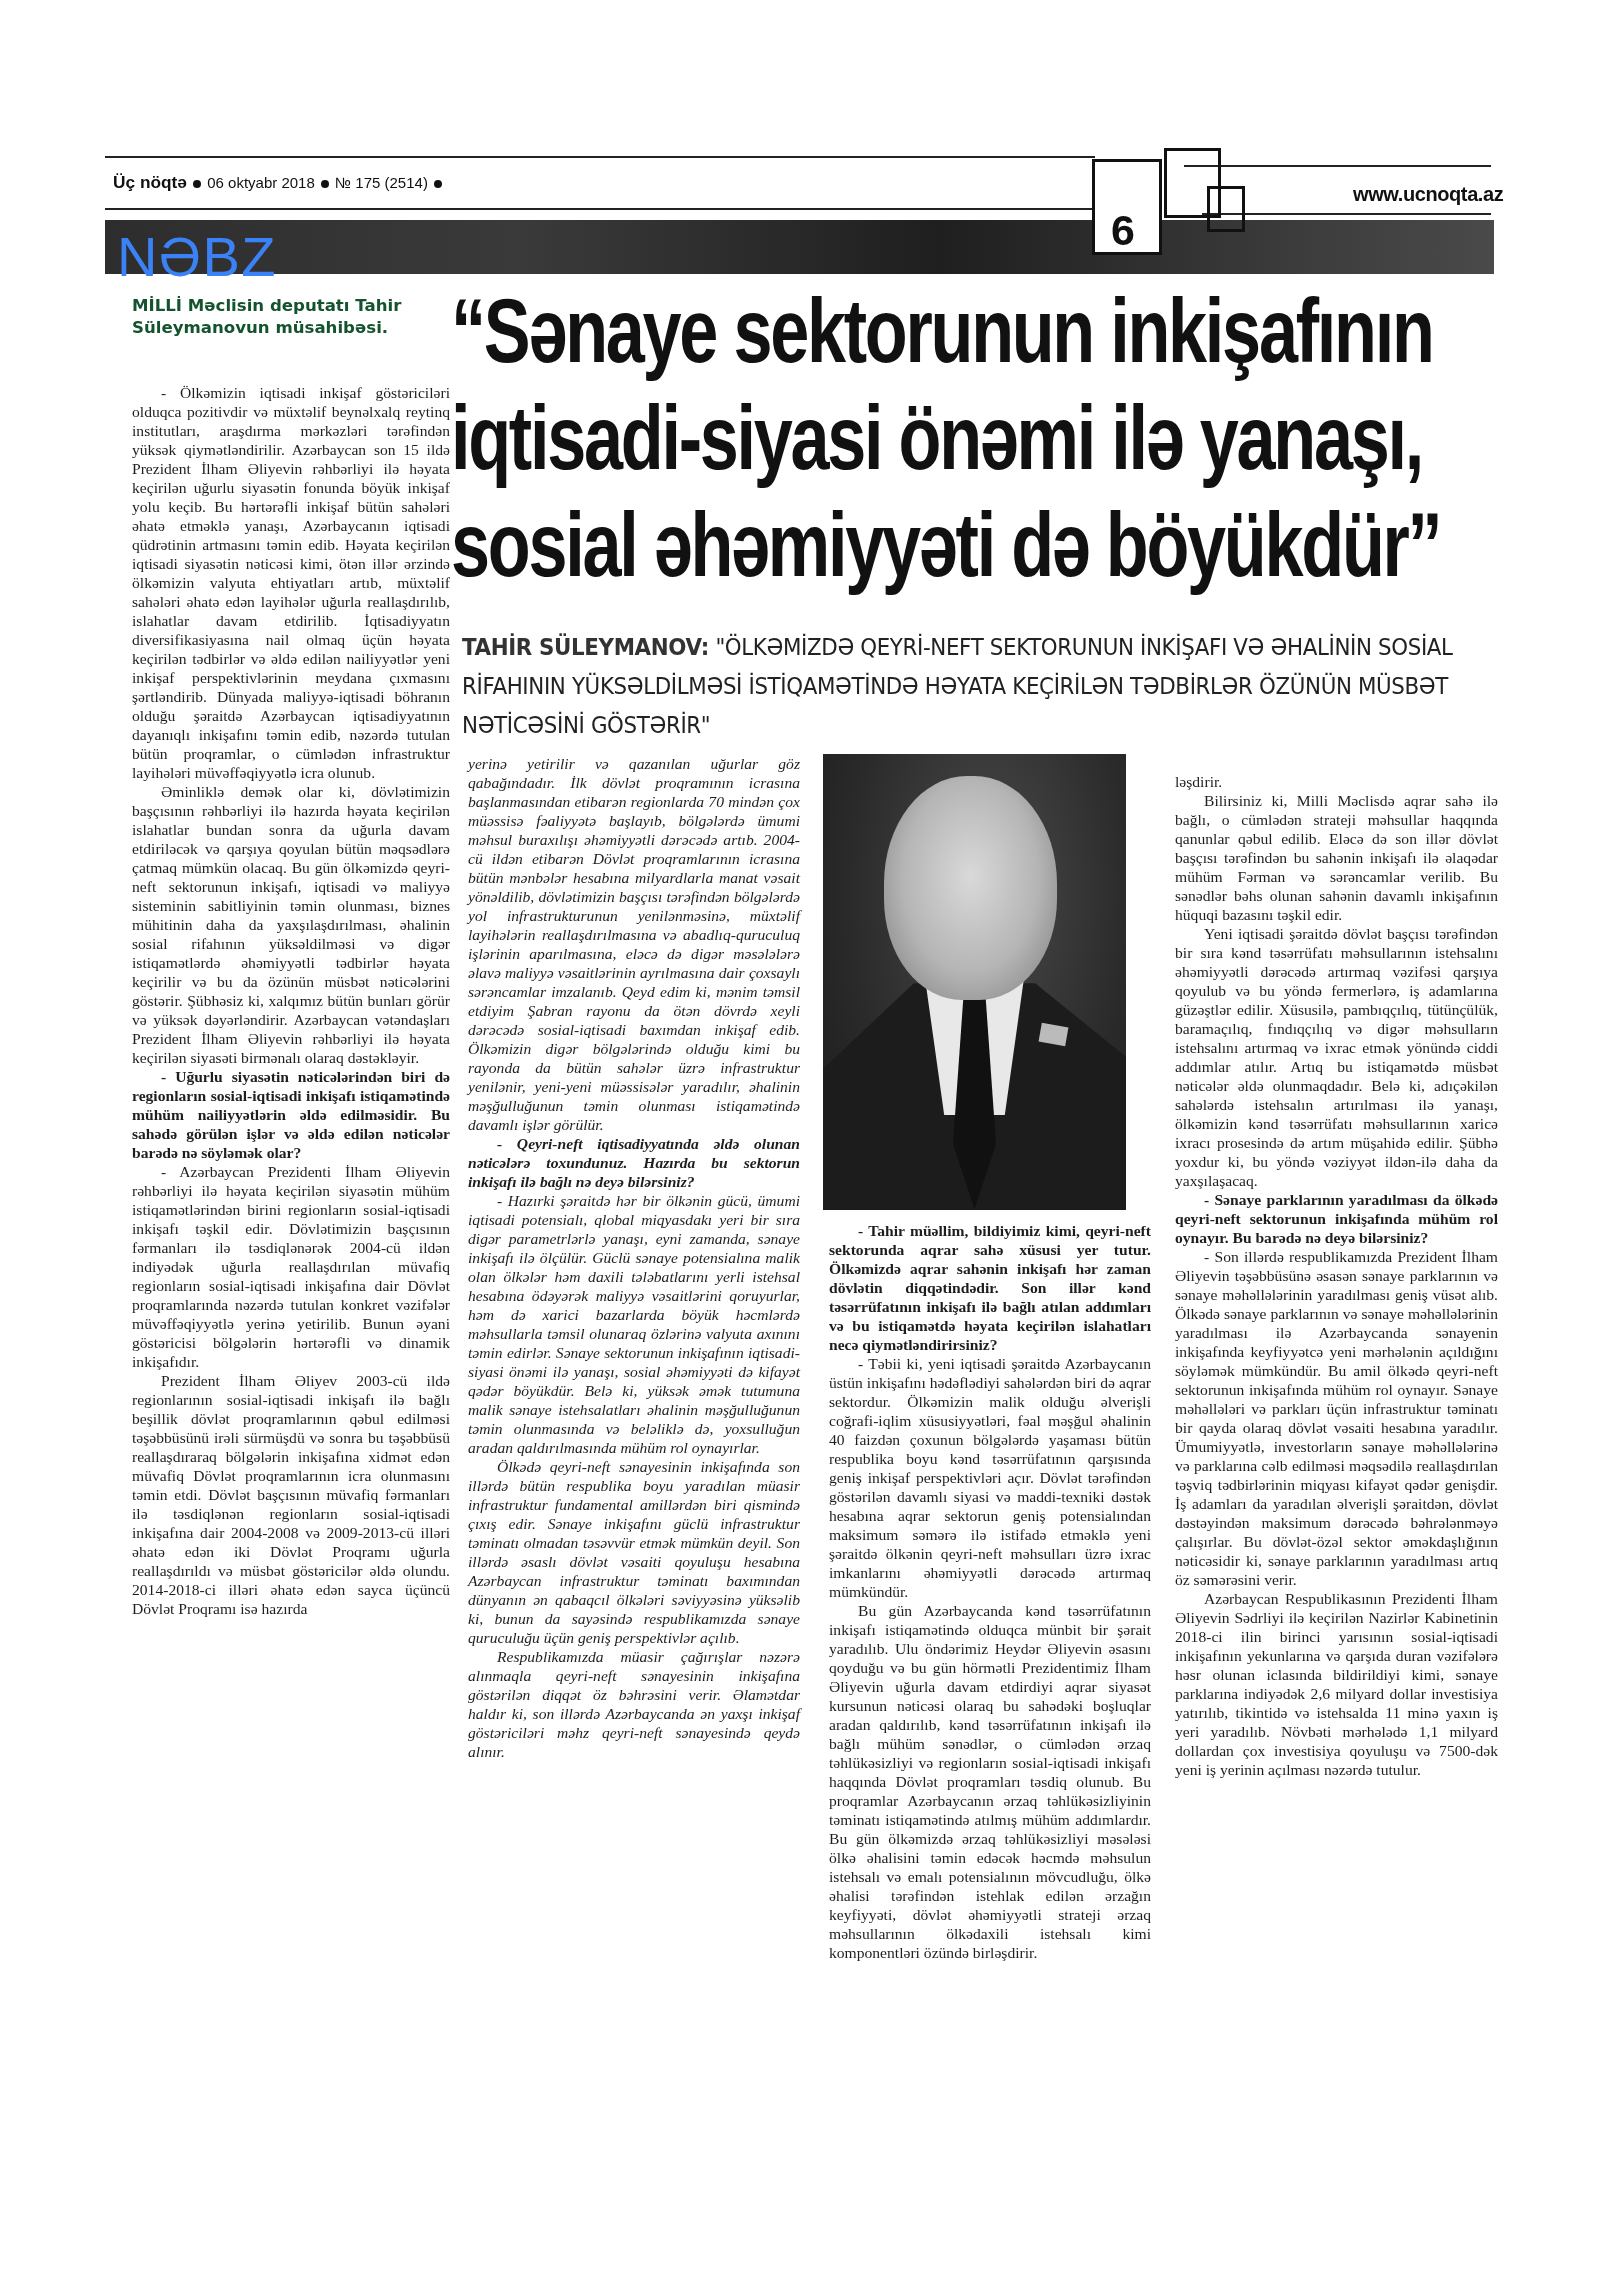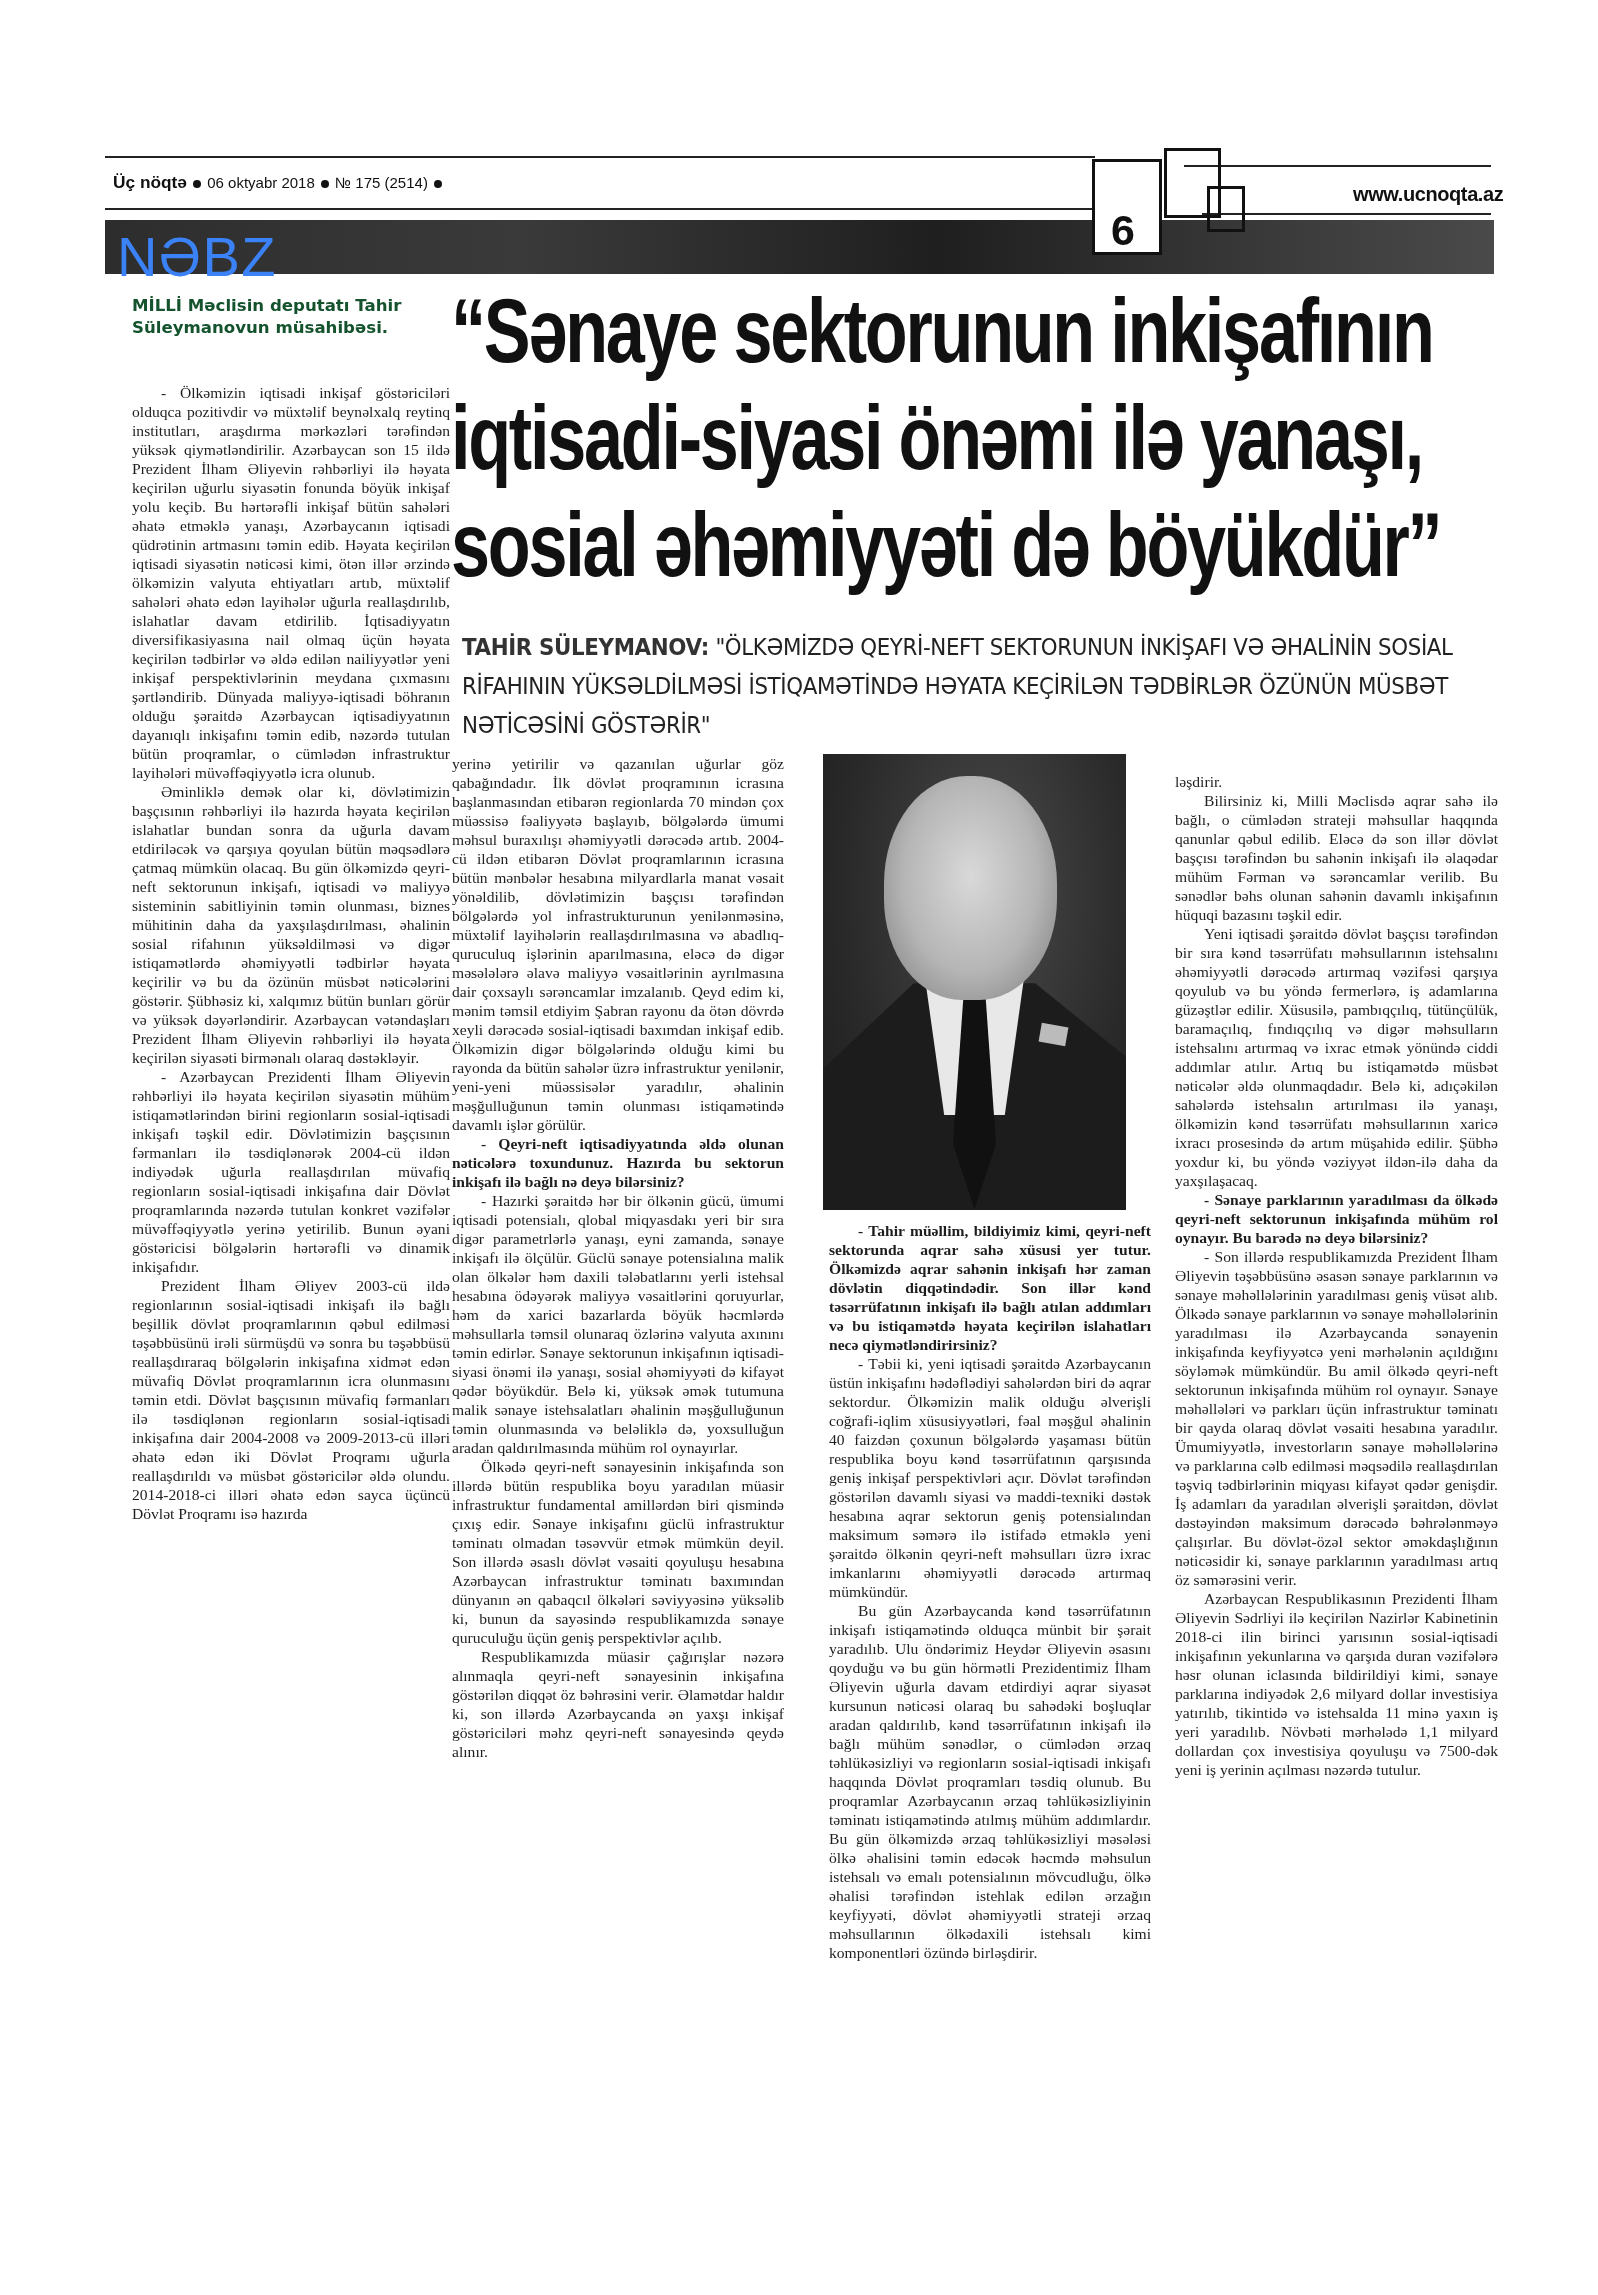--- a/index.html
+++ b/index.html
@@ -15,21 +15,21 @@
   #pagebox { left:1092px; top:159px; width:64px; height:90px; background:#fff; }
   #pagenum { position:absolute; left:1111px; top:206px; font-family:"Liberation Sans", sans-serif; font-weight:bold; font-size:43px; color:#111; }
   #intro { position:absolute; left:132px; top:295px; width:310px; font-family:"DejaVu Sans", sans-serif; font-weight:bold; font-size:16.6px; line-height:22.4px; color:#14532d; }
   #headline { position:absolute; left:451px; top:278px; width:1039px; font-family:"Liberation Sans", sans-serif; font-weight:bold; font-size:90px; line-height:107px; letter-spacing:-2.9px; color:#111; transform:scaleX(0.78); transform-origin:left top; width:1328px; }
   #subhead { position:absolute; left:462px; top:628px; width:1025px; font-family:"DejaVu Sans", sans-serif; font-size:23px; line-height:39px; color:#222; letter-spacing:-0.4px; transform:scaleX(0.93); transform-origin:left top; width:1104px; }
   #subhead b { font-weight:bold; color:#333; }
   .col { position:absolute; font-size:15.6px; line-height:19px; text-align:justify; hyphens:manual; color:#1e1e1e; }
   .col p { margin:0; text-indent:29px; }
   .col p.q { font-weight:bold; }
   #col1 { left:132px; top:383px; width:318px; }
-  #col2 { left:452px; top:754px; width:332px; }
+  #col2 { left:468px; top:754px; width:332px;font-style:italic; }
   #col3 { left:829px; top:1221px; width:322px; }
   #col4 { left:1175px; top:754px; width:323px; }
   #photo { position:absolute; left:823px; top:754px; width:303px; height:456px; background:#2b2b2b; overflow:hidden; }
   #photo .bg { position:absolute; inset:0; background:radial-gradient(ellipse at 55% 30%, #4a4a4a 0%, #2a2a2a 60%, #1a1a1a 100%); }
   #photo .face { position:absolute; left:61px; top:21.7px; width:173px; height:224px; border-radius:48% 48% 45% 45%; background:radial-gradient(ellipse at 50% 45%, #d9d9d9 0%, #b5b5b5 55%, #7a7a7a 100%); }
   #photo .suit { position:absolute; left:0; top:217px; width:303px; height:245px; background:#1c1c1c; clip-path:polygon(0 40%, 30% 5%, 70% 5%, 100% 35%, 100% 100%, 0 100%); }
   #photo .shirt { position:absolute; left:101px; top:217px; width:101px; height:144px; background:#e8e8e8; clip-path:polygon(0 0, 100% 0, 80% 100%, 20% 100%); }
   #photo .tie { position:absolute; left:130px; top:238px; width:43px; height:217px; background:#111; clip-path:polygon(25% 0, 75% 0, 100% 70%, 50% 100%, 0 70%); }
   #photo .pin { position:absolute; left:217px; top:271px; width:27.4px; height:19px; background:#bbb; transform:rotate(10deg); }
 </style>
@@ -73,20 +73,21 @@
   <div class="suit"></div>
   <div class="shirt"></div>
   <div class="tie"></div>
   <div class="face"></div>
   <div class="pin"></div>
 </div>
 
 <div class="col" id="col1">
     <p class="">- Ölkəmizin iqtisadi inkişaf göstəriciləri olduqca pozitivdir və müxtəlif beynəlxalq reytinq institutları, araşdırma mərkəzləri tərəfindən yüksək qiymətləndirilir. Azərbaycan son 15 ildə Prezident İlham Əliyevin rəhbərliyi ilə həyata keçirilən uğurlu siyasətin fonunda böyük inkişaf yolu keçib. Bu hərtərəfli inkişaf bütün sahələri əhatə etməklə yanaşı, Azərbaycanın iqtisadi qüdrətinin artmasını təmin edib. Həyata keçirilən iqtisadi siyasətin nəticəsi kimi, ötən illər ərzində ölkəmizin valyuta ehtiyatları artıb, müxtəlif sahələri əhatə edən layihələr uğurla reallaşdırılıb, islahatlar davam etdirilib. İqtisadiyyatın diversifikasiyasına nail olmaq üçün həyata keçirilən tədbirlər və əldə edilən nailiyyətlər yeni inkişaf perspektivlərinin meydana çıxmasını şərtləndirib. Dünyada maliyyə-iqtisadi böhranın olduğu şəraitdə Azərbaycan iqtisadiyyatının dayanıqlı inkişafını təmin edib, nəzərdə tutulan bütün proqramlar, o cümlədən infrastruktur layihələri müvəffəqiyyətlə icra olunub.</p>
     <p class="">Əminliklə demək olar ki, dövlətimizin başçısının rəhbərliyi ilə hazırda həyata keçirilən islahatlar bundan sonra da uğurla davam etdiriləcək və qarşıya qoyulan bütün məqsədlərə çatmaq mümkün olacaq. Bu gün ölkəmizdə qeyri-neft sektorunun inkişafı, iqtisadi və maliyyə sisteminin sabitliyinin təmin olunması, biznes mühitinin daha da yaxşılaşdırılması, əhalinin sosial rifahının yüksəldilməsi və digər istiqamətlərdə əhəmiyyətli tədbirlər həyata keçirilir və bu da özünün müsbət nəticələrini göstərir. Şübhəsiz ki, xalqımız bütün bunları görür və yüksək dəyərləndirir. Azərbaycan vətəndaşları Prezident İlham Əliyevin rəhbərliyi ilə həyata keçirilən siyasəti birmənalı olaraq dəstəkləyir.</p>
+    <p class="q">- Uğurlu siyasətin nəticələrindən biri də regionların sosial-iqtisadi inkişafı istiqamətində mühüm nailiyyətlərin əldə edilməsidir. Bu sahədə görülən işlər və əldə edilən nəticələr barədə nə söyləmək olar?</p>
     <p class="">- Azərbaycan Prezidenti İlham Əliyevin rəhbərliyi ilə həyata keçirilən siyasətin mühüm istiqamətlərindən birini regionların sosial-iqtisadi inkişafı təşkil edir. Dövlətimizin başçısının fərmanları ilə təsdiqlənərək 2004-cü ildən indiyədək uğurla reallaşdırılan müvafiq regionların sosial-iqtisadi inkişafına dair Dövlət proqramlarında nəzərdə tutulan konkret vəzifələr müvəffəqiyyətlə yerinə yetirilib. Bunun əyani göstəricisi bölgələrin hərtərəfli və dinamik inkişafıdır.</p>
     <p class="">Prezident İlham Əliyev 2003-cü ildə regionlarının sosial-iqtisadi inkişafı ilə bağlı beşillik dövlət proqramlarının qəbul edilməsi təşəbbüsünü irəli sürmüşdü və sonra bu təşəbbüsü reallaşdıraraq bölgələrin inkişafına xidmət edən müvafiq Dövlət proqramlarının icra olunmasını təmin etdi. Dövlət başçısının müvafiq fərmanları ilə təsdiqlənən regionların sosial-iqtisadi inkişafına dair 2004-2008 və 2009-2013-cü illəri əhatə edən iki Dövlət Proqramı uğurla reallaşdırıldı və müsbət göstəricilər əldə olundu. 2014-2018-ci illəri əhatə edən sayca üçüncü Dövlət Proqramı isə hazırda</p>
   </div>
 <div class="col" id="col2">
     <p class="" style="text-indent: 0px;">yerinə yetirilir və qazanılan uğurlar göz qabağındadır. İlk dövlət proqramının icrasına başlanmasından etibarən regionlarda 70 mindən çox müəssisə fəaliyyətə başlayıb, bölgələrdə ümumi məhsul buraxılışı əhəmiyyətli dərəcədə artıb. 2004-cü ildən etibarən Dövlət proqramlarının icrasına bütün mənbələr hesabına milyardlarla manat vəsait yönəldilib, dövlətimizin başçısı tərəfindən bölgələrdə yol infrastrukturunun yenilənməsinə, müxtəlif layihələrin reallaşdırılmasına və abadlıq-quruculuq işlərinin aparılmasına, eləcə də digər məsələlərə əlavə maliyyə vəsaitlərinin ayrılmasına dair çoxsaylı sərəncamlar imzalanıb. Qeyd edim ki, mənim təmsil etdiyim Şabran rayonu da ötən dövrdə xeyli dərəcədə sosial-iqtisadi baxımdan inkişaf edib. Ölkəmizin digər bölgələrində olduğu kimi bu rayonda da bütün sahələr üzrə infrastruktur yenilənir, yeni-yeni müəssisələr yaradılır, əhalinin məşğulluğunun təmin olunması istiqamətində davamlı işlər görülür.</p>
     <p class="q">- Qeyri-neft iqtisadiyyatında əldə olunan nəticələrə toxundunuz. Hazırda bu sektorun inkişafı ilə bağlı nə deyə bilərsiniz?</p>
     <p class="">- Hazırki şəraitdə hər bir ölkənin gücü, ümumi iqtisadi potensialı, qlobal miqyasdakı yeri bir sıra digər parametrlərlə yanaşı, eyni zamanda, sənaye inkişafı ilə ölçülür. Güclü sənaye potensialına malik olan ölkələr həm daxili tələbatlarını yerli istehsal hesabına ödəyərək maliyyə vəsaitlərini qoruyurlar, həm də xarici bazarlarda böyük həcmlərdə məhsullarla təmsil olunaraq özlərinə valyuta axınını təmin edirlər. Sənaye sektorunun inkişafının iqtisadi-siyasi önəmi ilə yanaşı, sosial əhəmiyyəti də kifayət qədər böyükdür. Belə ki, yüksək əmək tutumuna malik sənaye istehsalatları əhalinin məşğulluğunun təmin olunmasında və beləliklə də, yoxsulluğun aradan qaldırılmasında mühüm rol oynayırlar.</p>
     <p class="">Ölkədə qeyri-neft sənayesinin inkişafında son illərdə bütün respublika boyu yaradılan müasir infrastruktur fundamental amillərdən biri qismində çıxış edir. Sənaye inkişafını güclü infrastruktur təminatı olmadan təsəvvür etmək mümkün deyil. Son illərdə əsaslı dövlət vəsaiti qoyuluşu hesabına Azərbaycan infrastruktur təminatı baxımından dünyanın ən qabaqcıl ölkələri səviyyəsinə yüksəlib ki, bunun da sayəsində respublikamızda sənaye quruculuğu üçün geniş perspektivlər açılıb.</p>
     <p class="">Respublikamızda müasir çağırışlar nəzərə alınmaqla qeyri-neft sənayesinin inkişafına göstərilən diqqət öz bəhrəsini verir. Əlamətdar haldır ki, son illərdə Azərbaycanda ən yaxşı inkişaf göstəriciləri məhz qeyri-neft sənayesində qeydə alınır.</p>
   </div>

